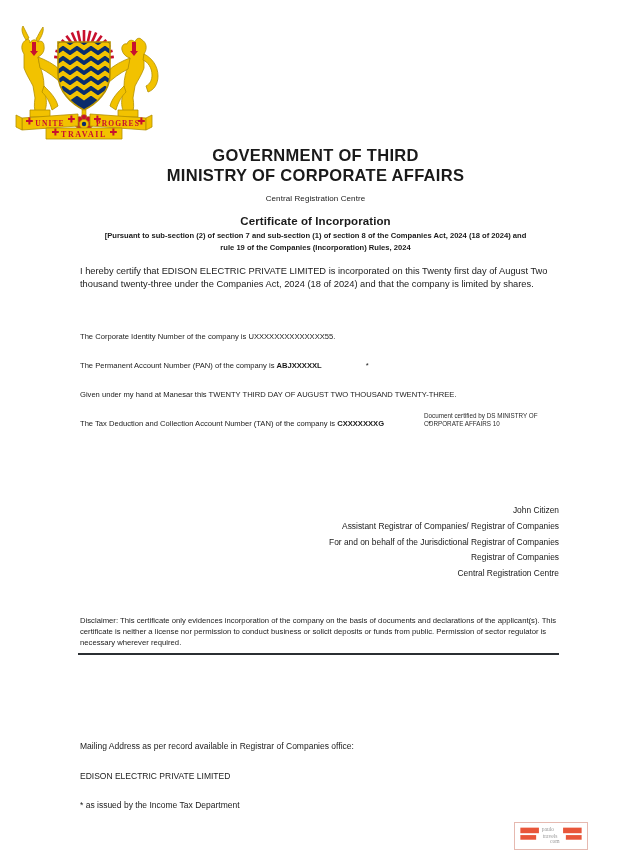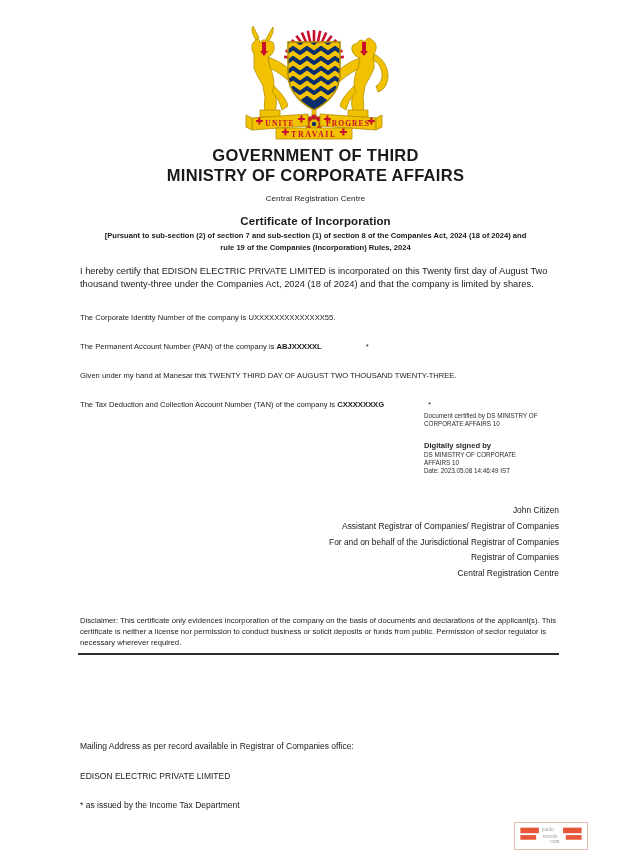--- a/index.html
+++ b/index.html
@@ -23,21 +23,21 @@
     overflow: hidden;
   }
 
   
   .emblem-wrap {
     position: absolute;
     left: 0;
     right: 4px;
     top: 18px;
     display: flex;
-    justify-content: center;
+    justify-content: flex-start;
   }
   .emblem {
     width: 168px;
     height: 122px;
     display: block;
   }
 
   
   .heading-block {
     position: absolute;
@@ -97,21 +97,21 @@
     font-size: 9.3px;
     line-height: 13.2px;
     text-align: left;
     margin: 0;
   }
   .info-line {
     font-size: 7.6px;
     line-height: 11px;
     margin: 0;
   }
-  .m-cin   { margin-top: 21px; }
+  .m-cin   { margin-top: 40px; }
   .m-pan   { margin-top: 18px; }
   .m-tan   { margin-top: 18px; }
   .m-given { margin-top: 18px; }
   .bold { font-weight: bold; }
   .star-gap-1 { display: inline-block; width: 44px; }
   .star-gap-2 { display: inline-block; width: 44px; }
 
   
   .ds-block {
     position: absolute;
@@ -337,26 +337,20 @@
     <p class="info-line m-given">Given under my hand at Manesar this TWENTY THIRD DAY OF AUGUST TWO THOUSAND TWENTY-THREE.</p>
 
     <p class="info-line m-tan">
       <span>The Tax Deduction and Collection Account Number (TAN) of the company is </span><span class="bold">CXXXXXXXG</span><span class="star-gap-2"></span><span>*</span>
     </p>
   </div>
 
   <div class="ds-block">
     <p class="ds-certified">Document certified by DS MINISTRY OF</p>
     <p class="ds-certified">CORPORATE AFFAIRS 10</p>
-    <div class="ds-signed-wrap">
-      <p class="ds-signed-head">Digitally signed by</p>
-      <p class="ds-signed-line">DS MINISTRY OF CORPORATE</p>
-      <p class="ds-signed-line">AFFAIRS 10</p>
-      <p class="ds-signed-line">Date: 2023.05.08 14:46:49 IST</p>
-    </div>
   </div>
 
   <div class="sign-block">
     <p class="sign-name">John Citizen</p>
     <p class="sign-name">Assistant Registrar of Companies/ Registrar of Companies</p>
     <p class="sign-name">For and on behalf of the Jurisdictional Registrar of Companies</p>
     <p class="sign-name">Registrar of Companies</p>
     <p class="sign-name">Central Registration Centre</p>
   </div>
 

